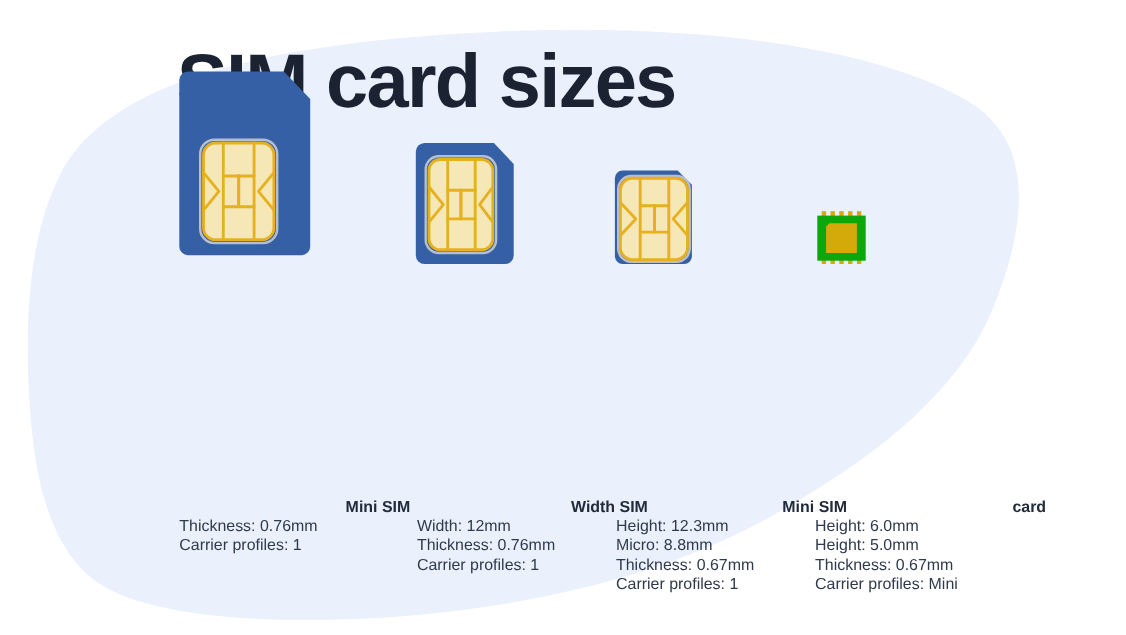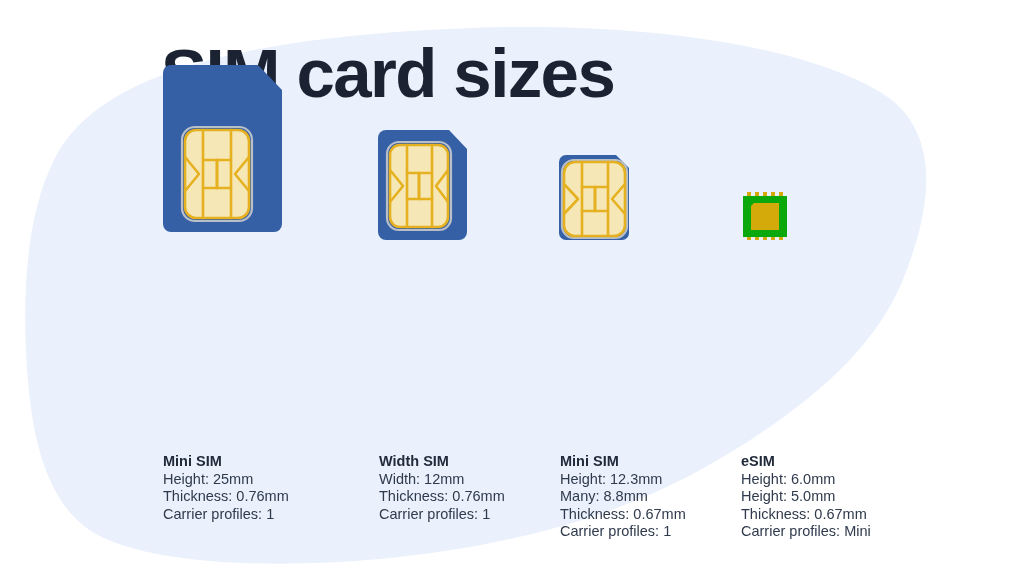--- a/index.html
+++ b/index.html
@@ -67,20 +67,21 @@
     left: 0;
     width: 210px;
   }
   .sim-name {
     margin: 0;
     font-size: 14.5px;
     line-height: 17.5px;
     font-weight: bold;
     color: #222b3b;
     white-space: nowrap;
+    text-align: right;
   }
   .sim-spec {
     margin: 0;
     font-size: 14.5px;
     line-height: 17.5px;
     font-weight: normal;
     color: #2f3a4c;
     white-space: nowrap;
   }
 </style>
@@ -129,21 +130,20 @@
             <path d="M 40,103 L 54,103 L 54,131 L 40,131"></path>
             <path d="M 68,103 L 54,103"></path>
             <path d="M 68,131 L 54,131"></path>
             <line x1="54" y1="103" x2="54" y2="131"></line>
           </g>
         </g>
       </svg>
     </div>
     <div class="sim-caption">
       <p class="sim-name">Mini SIM</p>
-      <p class="sim-spec">Height: 25mm</p>
       <p class="sim-spec">Thickness: 0.76mm</p>
       <p class="sim-spec">Carrier profiles: 1</p>
     </div>
   </div>
 
   <div class="sim-col" style="left:379px;">
     <div class="art-box">
       <svg width="200" height="183" viewBox="0 0 200 183" xmlns="http://www.w3.org/2000/svg">
         <g transform="translate(0,73)">
 
@@ -202,21 +202,21 @@
             <path d="M 48,32 L 35,32"></path>
             <path d="M 48,56 L 35,56"></path>
             <line x1="35" y1="32" x2="35" y2="56"></line>
           </g>
         </g>
       </svg>
     </div>
     <div class="sim-caption">
       <p class="sim-name">Mini SIM</p>
       <p class="sim-spec">Height: 12.3mm</p>
-      <p class="sim-spec">Many: 8.8mm</p>
+      <p class="sim-spec">Micro: 8.8mm</p>
       <p class="sim-spec">Thickness: 0.67mm</p>
       <p class="sim-spec">Carrier profiles: 1</p>
     </div>
   </div>
 
   <div class="sim-col" style="left:741px;">
     <div class="art-box">
       <svg width="200" height="183" viewBox="0 0 200 183" xmlns="http://www.w3.org/2000/svg">
         <g transform="translate(0,135)">
 
@@ -234,21 +234,21 @@
             <rect x="38" y="41" width="4" height="7"></rect>
           </g>
 
           <rect x="2" y="4" width="44" height="41" fill="#0aa80a"></rect>
 
           <path d="M 13,11 L 38,11 L 38,38 L 10,38 L 10,14 Z" fill="#d4a90a"></path>
         </g>
       </svg>
     </div>
     <div class="sim-caption">
-      <p class="sim-name">eSIM</p>
+      <p class="sim-name">card</p>
       <p class="sim-spec">Height: 6.0mm</p>
       <p class="sim-spec">Height: 5.0mm</p>
       <p class="sim-spec">Thickness: 0.67mm</p>
       <p class="sim-spec">Carrier profiles: Mini</p>
     </div>
   </div>
 
 </div>
 
 </body></html>

